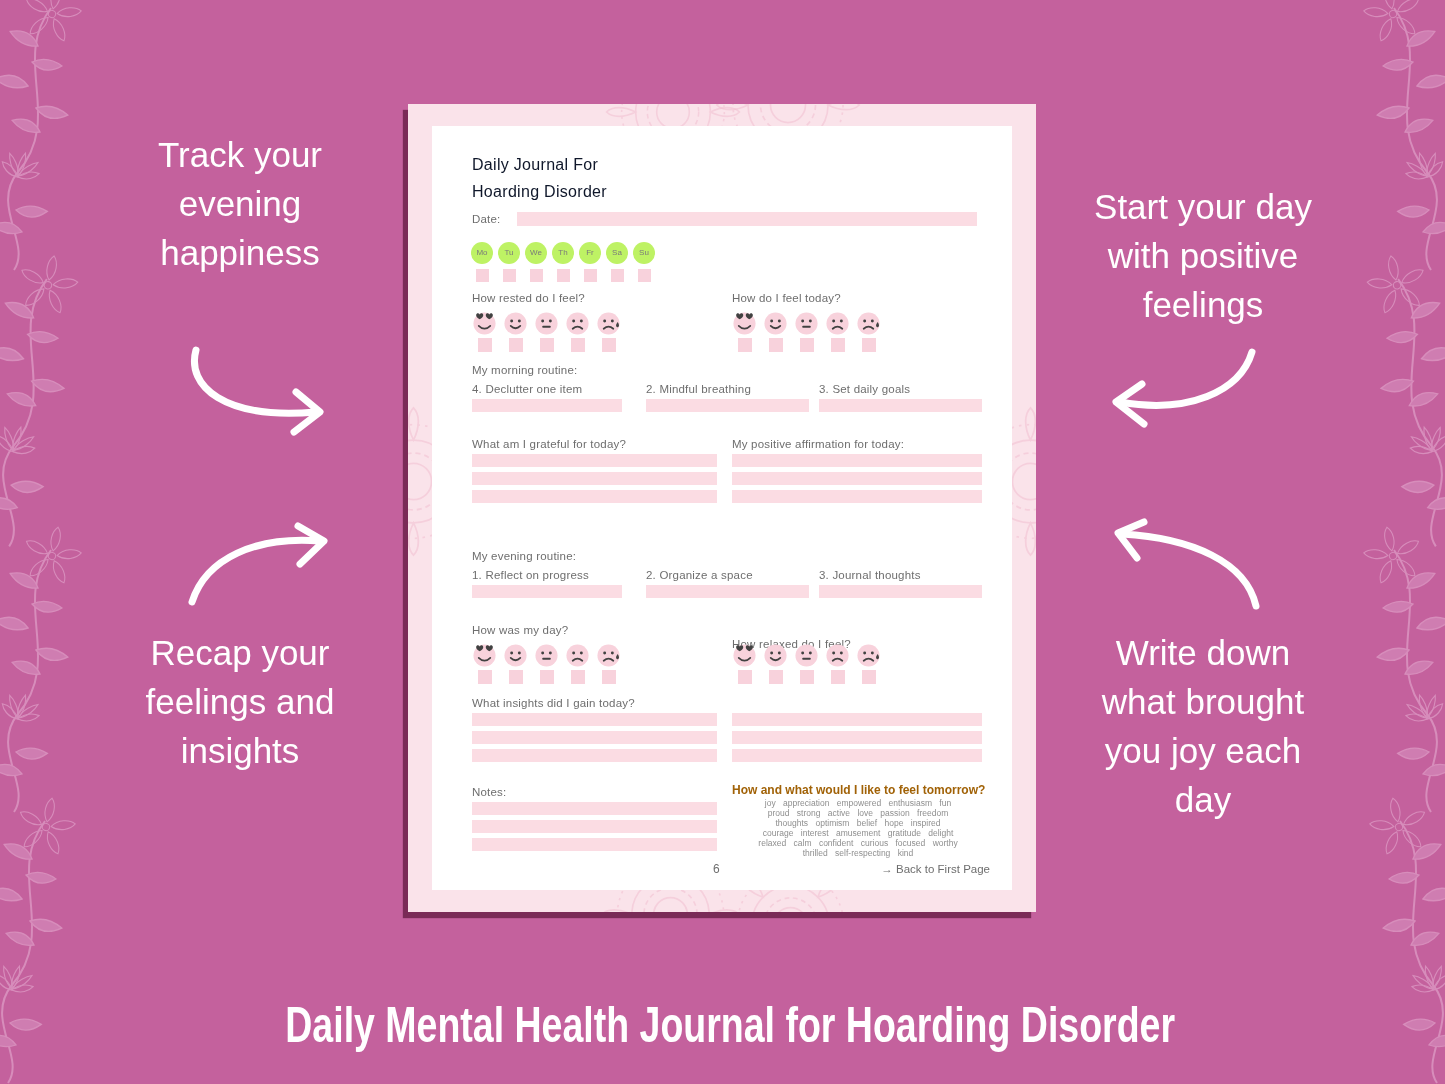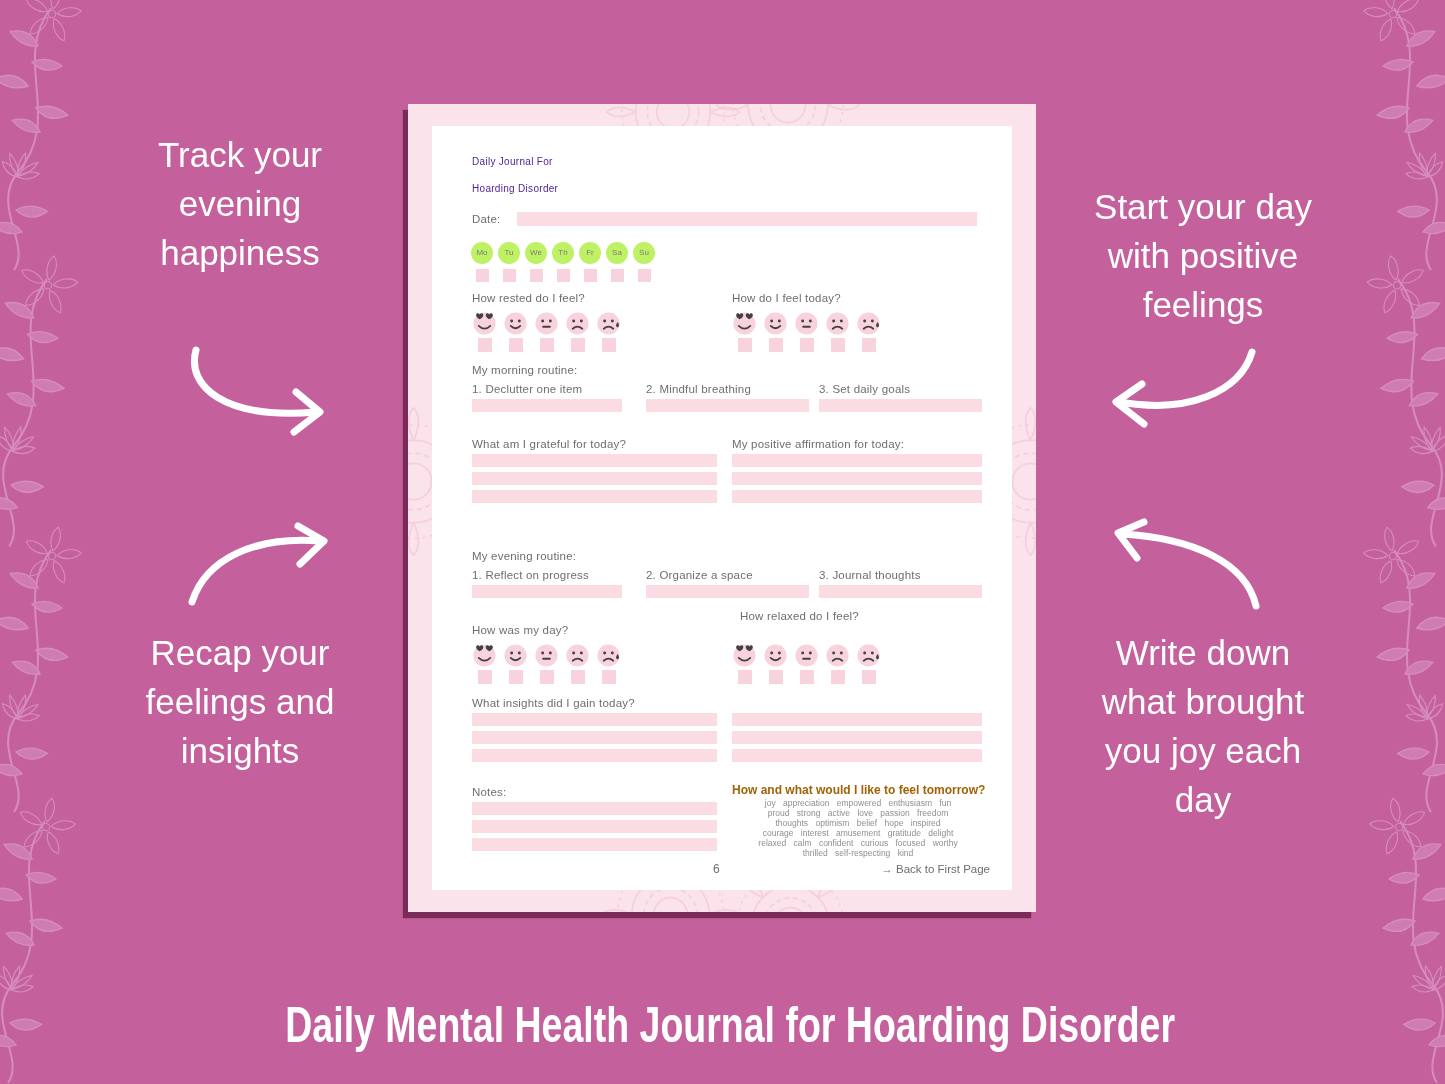--- a/index.html
+++ b/index.html
@@ -17,21 +17,21 @@
     position:absolute;left:408px;top:104px;width:628px;height:808px;
     background:#fae3ea;overflow:hidden;
     box-shadow:-5px 6px 1px rgba(114,38,80,.9);
   }
   .page-inner{
     position:absolute;left:24px;top:22px;width:580px;height:764px;
     background:#ffffff;z-index:2;
   }
   .mandala{position:absolute;z-index:1;opacity:.55;}
   .lbl{position:absolute;font-size:11.5px;color:#6e6e6e;letter-spacing:.2px;white-space:nowrap;}
-  .title{position:absolute;font-size:10px;color:#4c1d95;letter-spacing:.3px;white-space:nowrap;}
+  .title{position:absolute;font-size:16px;color:#0f172a;letter-spacing:.3px;white-space:nowrap;}
   .bar{position:absolute;height:13px;background:#fbdce3;}
   
   .days{position:absolute;left:39px;top:116px;display:flex;gap:5px;}
   .day-unit{width:22px;text-align:center;}
   .day-circle{
     width:22px;height:22px;border-radius:50%;background:#bef264;
     font-size:8px;color:#7a7a7a;line-height:22px;text-align:center;
   }
   .day-chk{width:13px;height:13px;background:#f8d2dc;margin:5px auto 0;}
   
@@ -325,21 +325,21 @@
           </div>
         <div class="emoji-unit">
             <svg>
               <use href="#f-cry"></use>
             </svg>
             <div class="chk"></div>
           </div>
       </div>
 
       <div class="lbl" style="left:40px;top:238px;">My morning routine:</div>
-      <div class="lbl" style="left:40px;top:257px;">1. Declutter one item</div>
+      <div class="lbl" style="left:40px;top:257px;">4. Declutter one item</div>
       <div class="lbl" style="left:214px;top:257px;">2. Mindful breathing</div>
       <div class="lbl" style="left:387px;top:257px;">3. Set daily goals</div>
       <div class="bar" style="left:40px;top:273px;width:150px;"></div>
       <div class="bar" style="left:214px;top:273px;width:163px;"></div>
       <div class="bar" style="left:387px;top:273px;width:163px;"></div>
 
       <div class="lbl" style="left:40px;top:312px;">What am I grateful for today?</div>
       <div class="lbl" style="left:300px;top:312px;">My positive affirmation for today:</div>
       <div class="bar" style="left:40px;top:328px;width:245px;"></div>
       <div class="bar" style="left:40px;top:346px;width:245px;"></div>
@@ -350,21 +350,21 @@
 
       <div class="lbl" style="left:40px;top:424px;">My evening routine:</div>
       <div class="lbl" style="left:40px;top:443px;">1. Reflect on progress</div>
       <div class="lbl" style="left:214px;top:443px;">2. Organize a space</div>
       <div class="lbl" style="left:387px;top:443px;">3. Journal thoughts</div>
       <div class="bar" style="left:40px;top:459px;width:150px;"></div>
       <div class="bar" style="left:214px;top:459px;width:163px;"></div>
       <div class="bar" style="left:387px;top:459px;width:163px;"></div>
 
       <div class="lbl" style="left:40px;top:498px;">How was my day?</div>
-      <div class="lbl" style="left:300px;top:484px;margin-left:8px;">How relaxed do I feel?</div>
+      <div class="lbl" style="left:300px;top:512px;">How relaxed do I feel?</div>
 
       <div class="emoji-group" style="left:40px;top:516px;">
         <div class="emoji-unit">
             <svg>
               <use href="#f-heart"></use>
             </svg>
             <div class="chk"></div>
           </div>
         <div class="emoji-unit">
             <svg>

